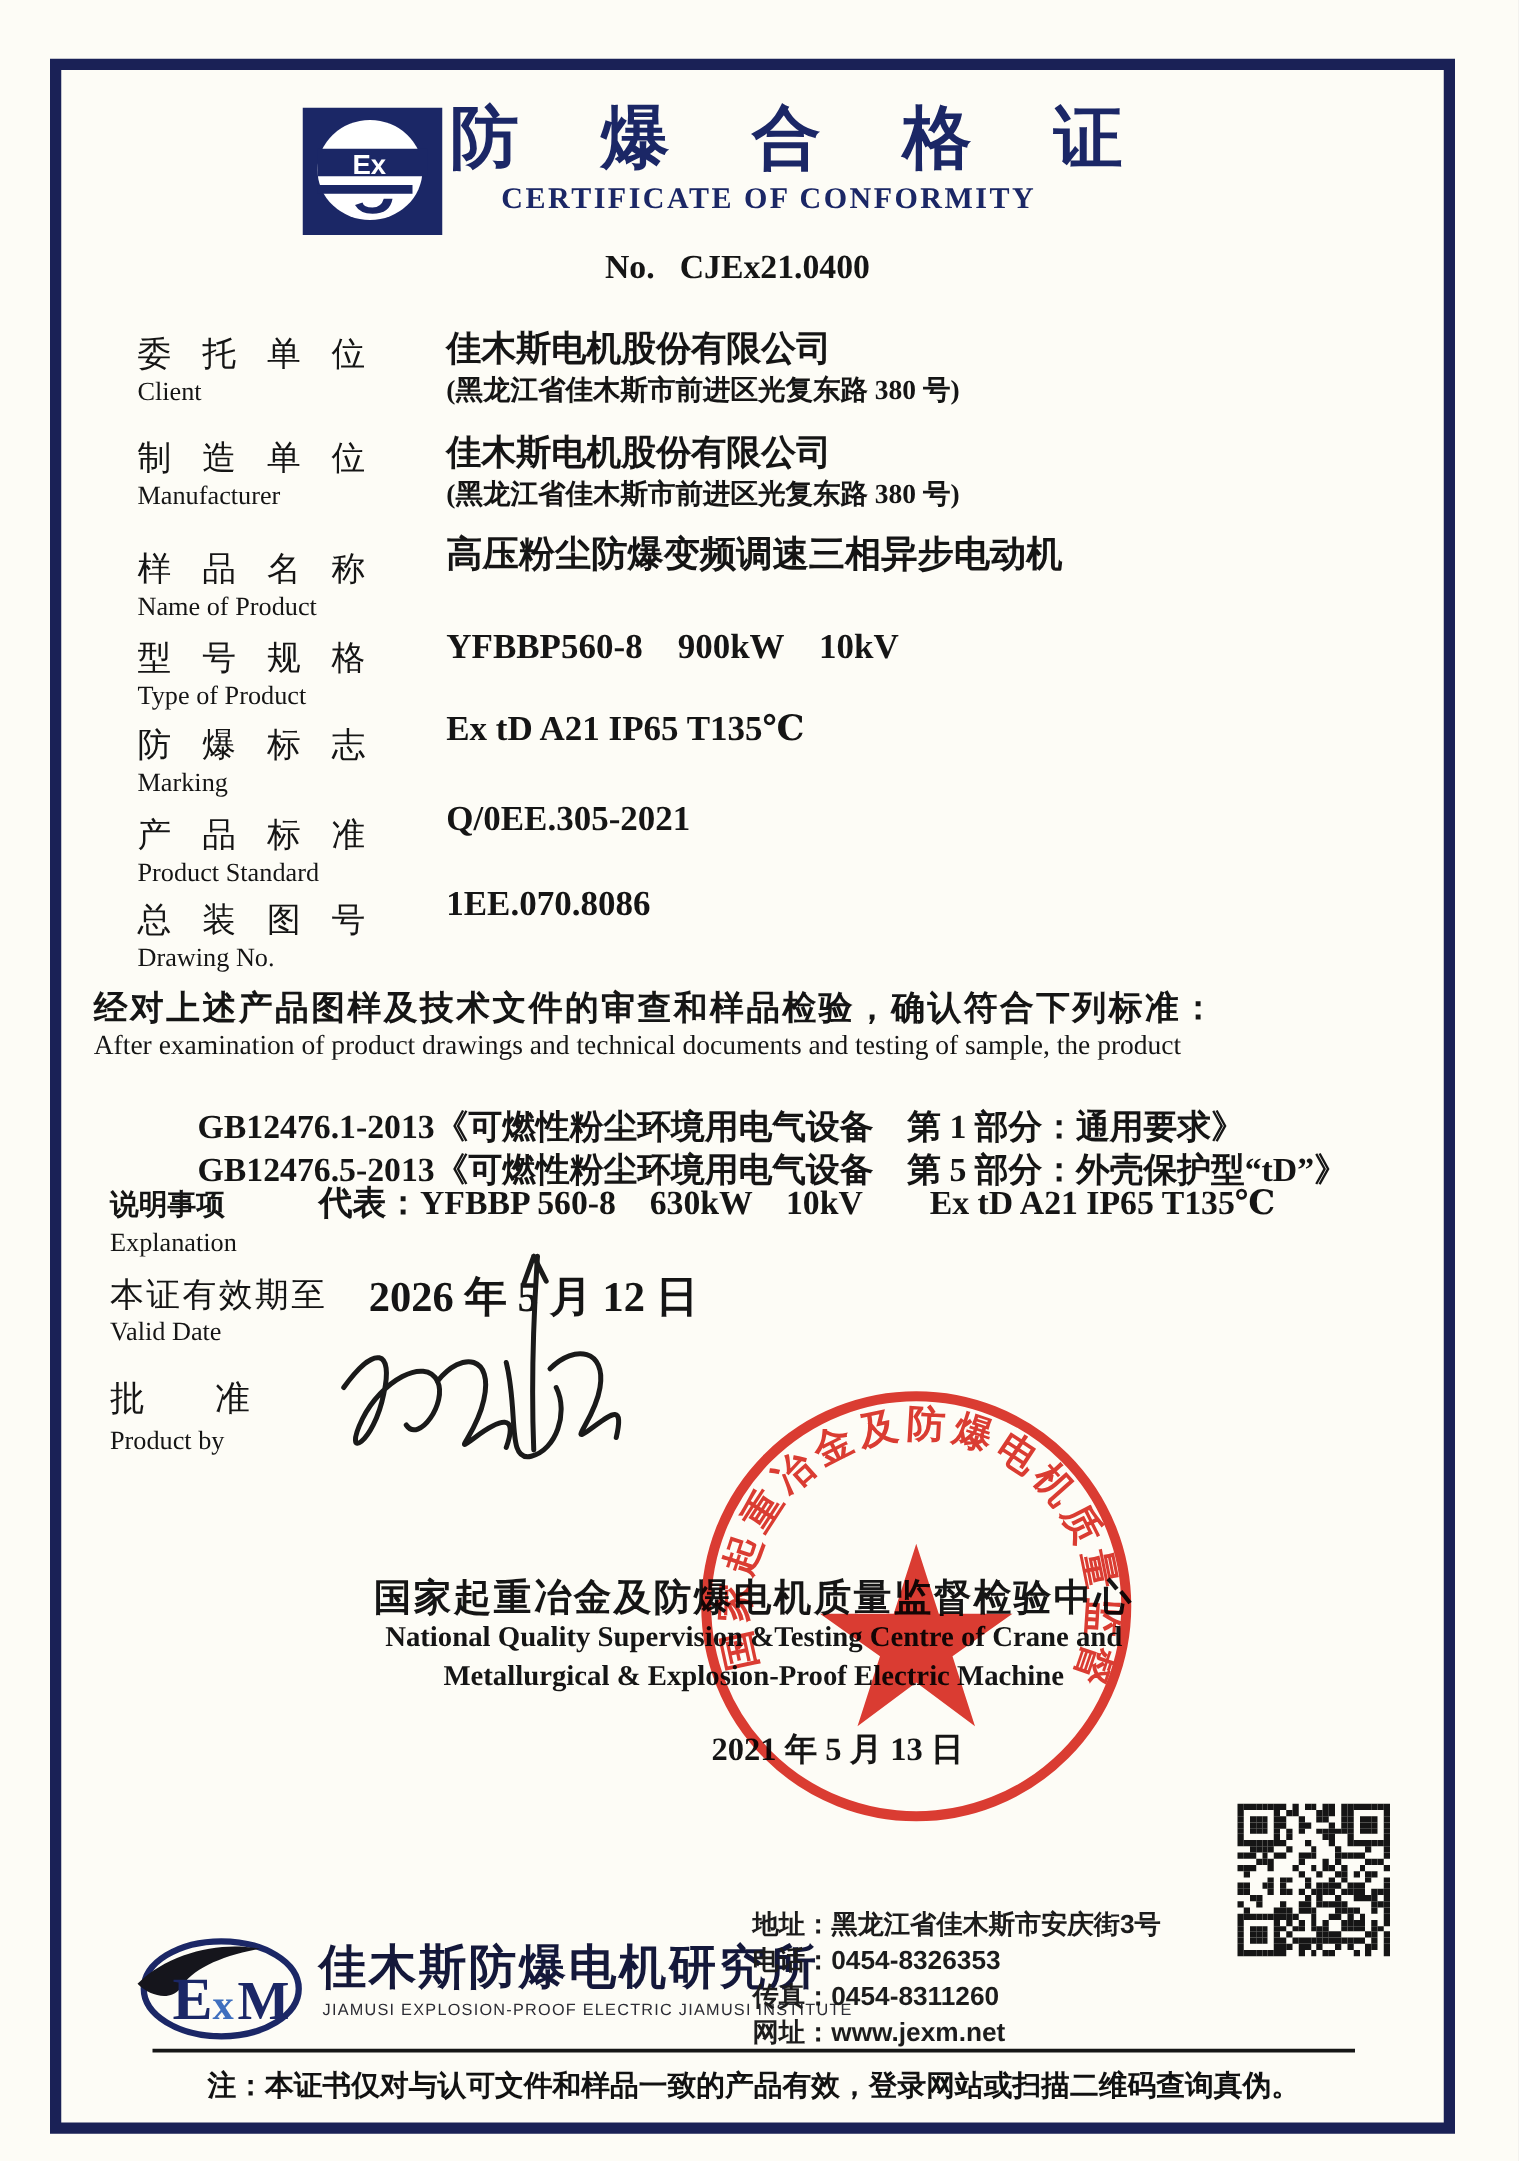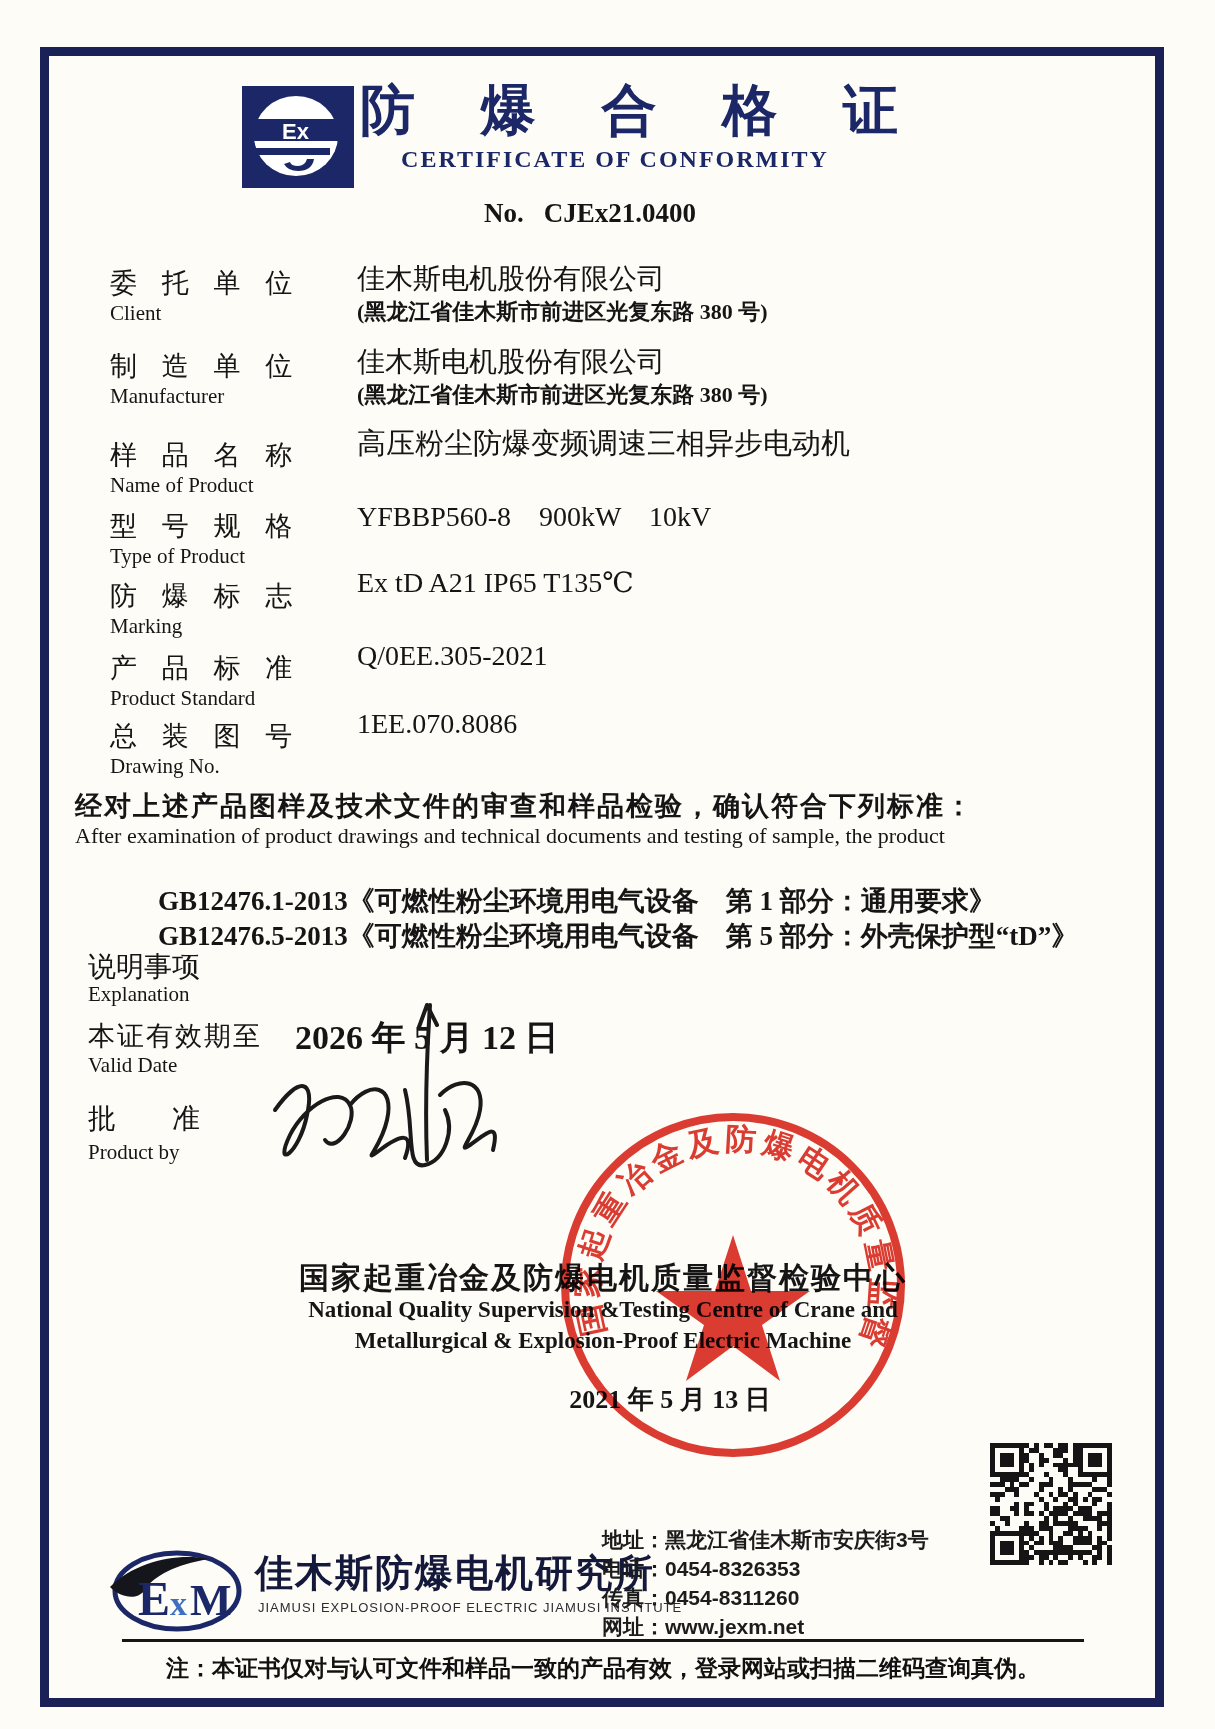--- a/index.html
+++ b/index.html
@@ -11,21 +11,21 @@
   .logo-box{left:242px;top:86px;width:112px;height:102px;}
   .title-cn{left:360px;top:74px;width:510px;text-align:left;font-size:55px;font-weight:bold;
             color:#1b2766;letter-spacing:26px;font-family:"Liberation Serif",serif;white-space:nowrap;}
   .title-en{left:360px;top:146px;width:510px;text-align:center;font-size:24px;font-weight:bold;
             color:#1b2766;letter-spacing:2px;white-space:nowrap;}
   .cert-no{left:360px;top:198px;width:460px;text-align:center;font-size:27px;font-weight:bold;white-space:nowrap;}
   .cert-no span{margin:0 10px;}
   
   .flabel-cn{font-size:27px;letter-spacing:9px;white-space:nowrap;}
   .flabel-en{font-size:21px;white-space:nowrap;}
-  .fvalue{font-size:28px;font-weight:normal;white-space:nowrap;}
+  .fvalue{font-size:28px;font-weight:bold;white-space:nowrap;}
   .fvalue-sub{font-size:22px;font-weight:600;white-space:nowrap;}
   
   .st-cn{font-size:27px;font-weight:600;white-space:nowrap;letter-spacing:2px;}
   .st-en{font-size:22px;white-space:nowrap;}
   .st-std{font-size:27px;font-weight:600;white-space:nowrap;}
   
   .issuer-cn{font-size:30px;font-weight:bold;letter-spacing:2px;white-space:nowrap;}
   .issuer-en{font-size:23px;font-weight:bold;white-space:nowrap;}
   .issue-date{font-size:26px;font-weight:600;white-space:nowrap;}
   .stamp{mix-blend-mode:multiply;opacity:.9;}
@@ -88,22 +88,23 @@
 
   <div class="abs flabel-cn" style="left:110px;top:718px">总 装 图 号</div>
   <div class="abs flabel-en" style="left:110px;top:754px">Drawing No.</div>
   <div class="abs fvalue" style="left:357px;top:708px">1EE.070.8086</div>
 
   <div class="abs st-en" style="left:75px;top:823px">After examination of product drawings and technical documents and testing of sample, the product</div>
   <div class="abs st-cn" style="left:75px;top:788px">经对上述产品图样及技术文件的审查和样品检验，确认符合下列标准：</div>
   <div class="abs st-std" style="left:158px;top:883px">GB12476.1-2013《可燃性粉尘环境用电气设备　第 1 部分：通用要求》</div>
   <div class="abs st-std" style="left:158px;top:918px">GB12476.5-2013《可燃性粉尘环境用电气设备　第 5 部分：外壳保护型“tD”》</div>
 
-  <div class="abs" style="left:88px;top:948px;font-size:28px;font-weight:400;white-space:nowrap">说明事项</div>
+  <div class="abs" style="left:88px;top:948px;font-size:23px;font-weight:700;white-space:nowrap">说明事项</div>
   <div class="abs flabel-en" style="left:88px;top:982px">Explanation</div>
+  <div class="abs fvalue" style="left:255px;top:944px;font-size:27px">代表：YFBBP 560-8　630kW　10kV　　Ex tD A21 IP65 T135℃</div>
 
   <div class="abs" style="left:88px;top:1018px;font-size:27px;letter-spacing:2px;white-space:nowrap">本证有效期至</div>
   <div class="abs flabel-en" style="left:88px;top:1053px">Valid Date</div>
   <div class="abs fvalue" style="left:295px;top:1015px;font-size:34px;font-weight:600">2026 年 5 月 12 日</div>
 
   <div class="abs" style="left:88px;top:1100px;font-size:28px;white-space:nowrap">批　　准</div>
   <div class="abs flabel-en" style="left:88px;top:1140px">Product by</div>
 
   <svg class="abs" style="left:255px;top:980px;width:280px;height:215px" viewBox="0 0 280 215">
     <g fill="none" stroke="#1a1a1a" stroke-width="4" stroke-linecap="round">

